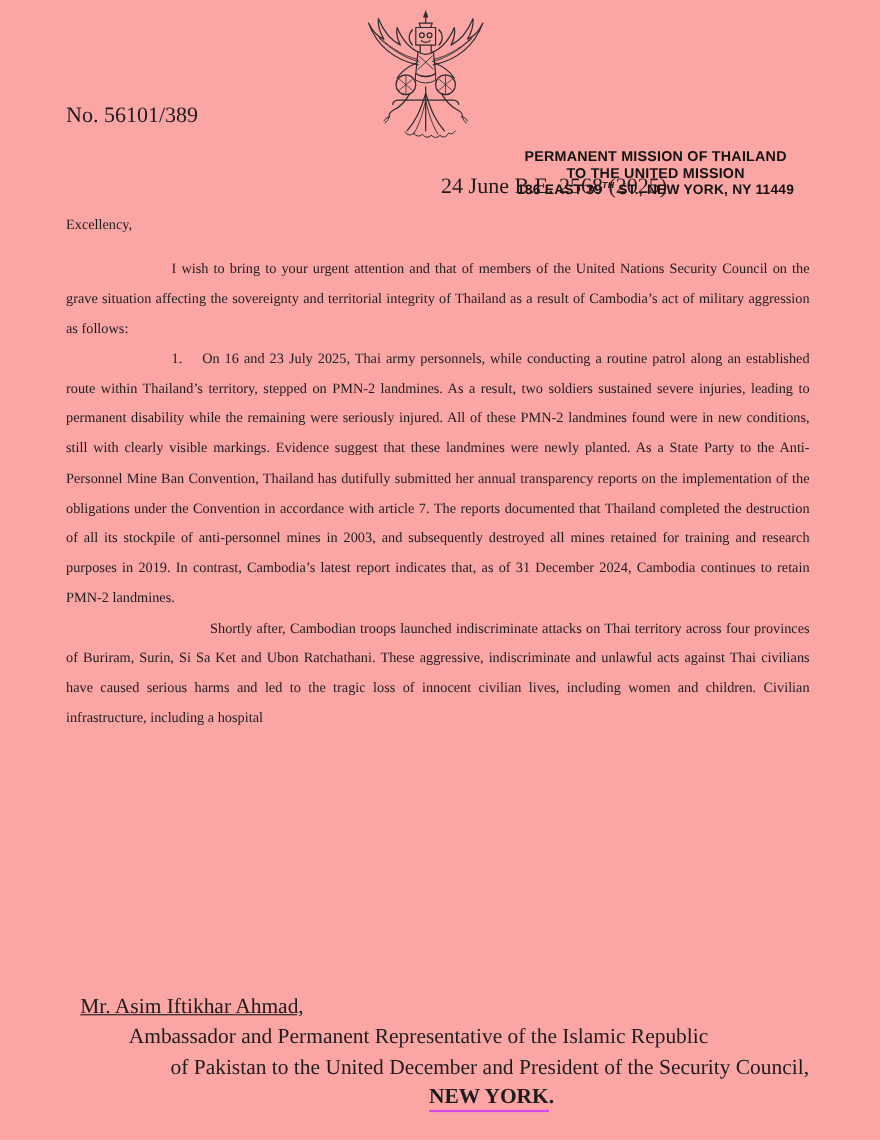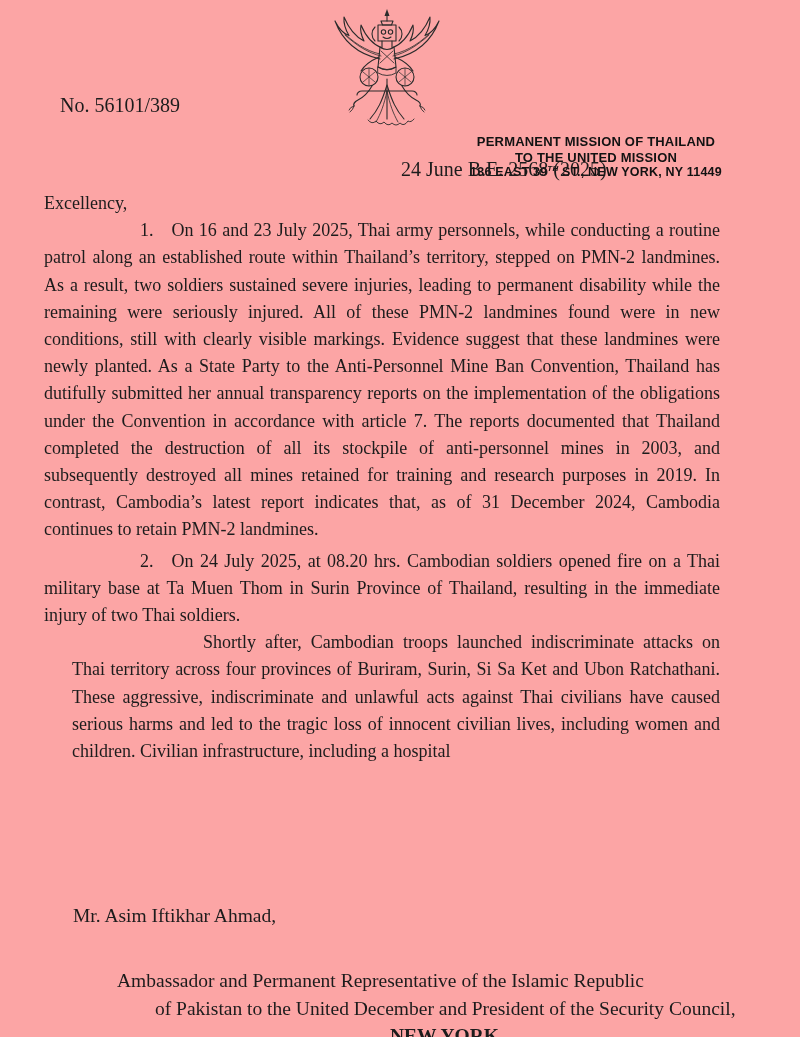--- a/index.html
+++ b/index.html
@@ -38,41 +38,41 @@
   .letterhead .addr { font-size: 12.5px; white-space: nowrap; }
   .letterhead sup { font-size: 8px; line-height: 0; font-style: italic; }
   .date-line {
     position: absolute;
     left: 401px; top: 158px;
     font-size: 20px;
     white-space: nowrap;
   }
   .body-block {
     position: absolute;
-    left: 44px; top: 190px; width: 676px;
-    font-size: 18px;
+    left: 60px; top: 190px; width: 676px;
+    font-size: 13px;
     line-height: 27.2px;
     text-align: justify;
   }
   .body-block p { margin: 0; }
   .salutation { text-align: left; }
   p.intro { text-indent: 96px; margin-top: 13px; }
   p.numbered { text-indent: 96px; }
   p.numbered .pnum { padding-right: 18px; }
   p.para2 { margin-top: 4px; }
-  p.continuation { text-indent: 131px; margin-left: 28px; }
+  p.continuation { text-indent: 131px; }
   .recipient {
     position: absolute;
     left: 33px; top: 902px;
     font-size: 19.5px;
     line-height: 27.3px;
     white-space: nowrap;
   }
-  .recipient .r2 { padding-left: 40px; }
-  .recipient .r3 { padding-left: 84px; margin-top: 38px; }
+  .recipient .r2 { padding-left: 40px; text-decoration: underline; }
+  .recipient .r3 { padding-left: 84px; }
   .recipient .r4 { padding-left: 122px; }
   .recipient .r5 { padding-left: 357px; font-weight: bold; }
   .recipient .r5 .uline { border-bottom: 2px solid #d946ef; padding-bottom: 1px; }
 </style>
 </head>
 <body>
 
 <div class="page">
 
   <div class="ref-no">No. 56101/389</div>
@@ -116,22 +116,22 @@
   <div class="letterhead">
     <div>PERMANENT MISSION OF THAILAND</div>
     <div>TO THE UNITED MISSION</div>
     <div class="addr"><span>136 EAST 39</span><sup>TH</sup><span> ST., NEW YORK, NY 11449</span></div>
   </div>
 
   <div class="date-line">24 June B.E. 2568 (2025)</div>
 
   <div class="body-block">
     <div class="salutation">Excellency,</div>
+    <p class="intro">I wish to bring to your urgent attention and that of members of the United Nations Security Council on the grave situation affecting the sovereignty and territorial integrity of Thailand as a result of Cambodia’s act of military aggression as follows:</p>
     <p class="numbered"><span class="pnum">1.</span><span>On 16 and 23 July 2025, Thai army personnels, while conducting a routine patrol along an established route within Thailand’s territory, stepped on PMN-2 landmines. As a result, two soldiers sustained severe injuries, leading to permanent disability while the remaining were seriously injured. All of these PMN-2 landmines found were in new conditions, still with clearly visible markings. Evidence suggest that these landmines were newly planted. As a State Party to the Anti-Personnel Mine Ban Convention, Thailand has dutifully submitted her annual transparency reports on the implementation of the obligations under the Convention in accordance with article 7. The reports documented that Thailand completed the destruction of all its stockpile of anti-personnel mines in 2003, and subsequently destroyed all mines retained for training and research purposes in 2019. In contrast, Cambodia’s latest report indicates that, as of 31 December 2024, Cambodia continues to retain PMN-2 landmines.</span></p>
-    <p class="numbered para2"><span class="pnum">2.</span><span>On 24 July 2025, at 08.20 hrs. Cambodian soldiers opened fire on a Thai military base at Ta Muen Thom in Surin Province of Thailand, resulting in the immediate injury of two Thai soldiers.</span></p>
     <p class="continuation">Shortly after, Cambodian troops launched indiscriminate attacks on Thai territory across four provinces of Buriram, Surin, Si Sa Ket and Ubon Ratchathani. These aggressive, indiscriminate and unlawful acts against Thai civilians have caused serious harms and led to the tragic loss of innocent civilian lives, including women and children. Civilian infrastructure, including a hospital</p>
   </div>
 
   <div class="recipient">
     <div class="r2">Mr. Asim Iftikhar Ahmad,</div>
     <div class="r3">Ambassador and Permanent Representative of the Islamic Republic</div>
     <div class="r4">of Pakistan to the United December and President of the Security Council,</div>
     <div class="r5"><span class="uline">NEW YORK</span><span>.</span></div>
   </div>
 

